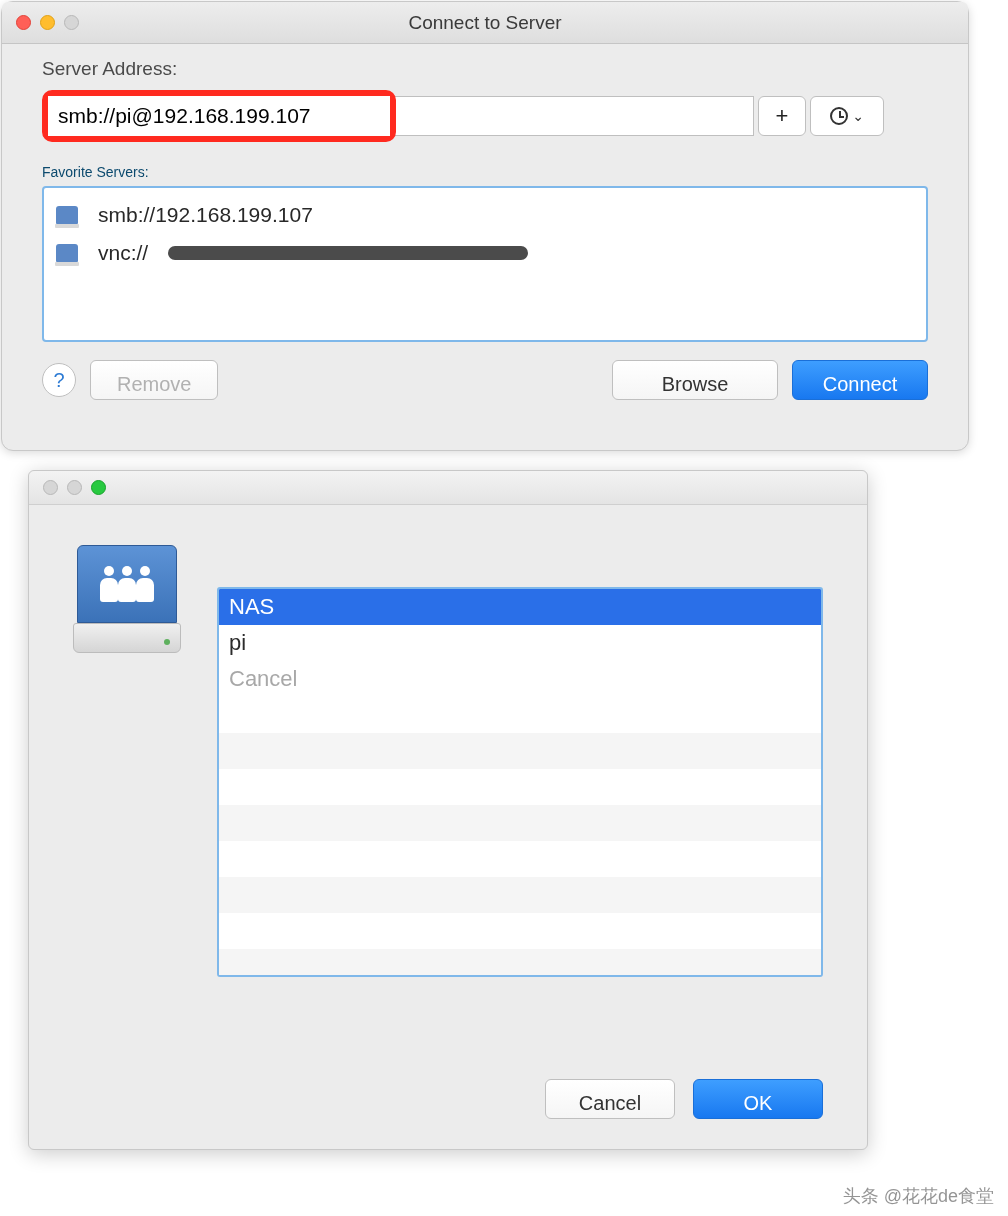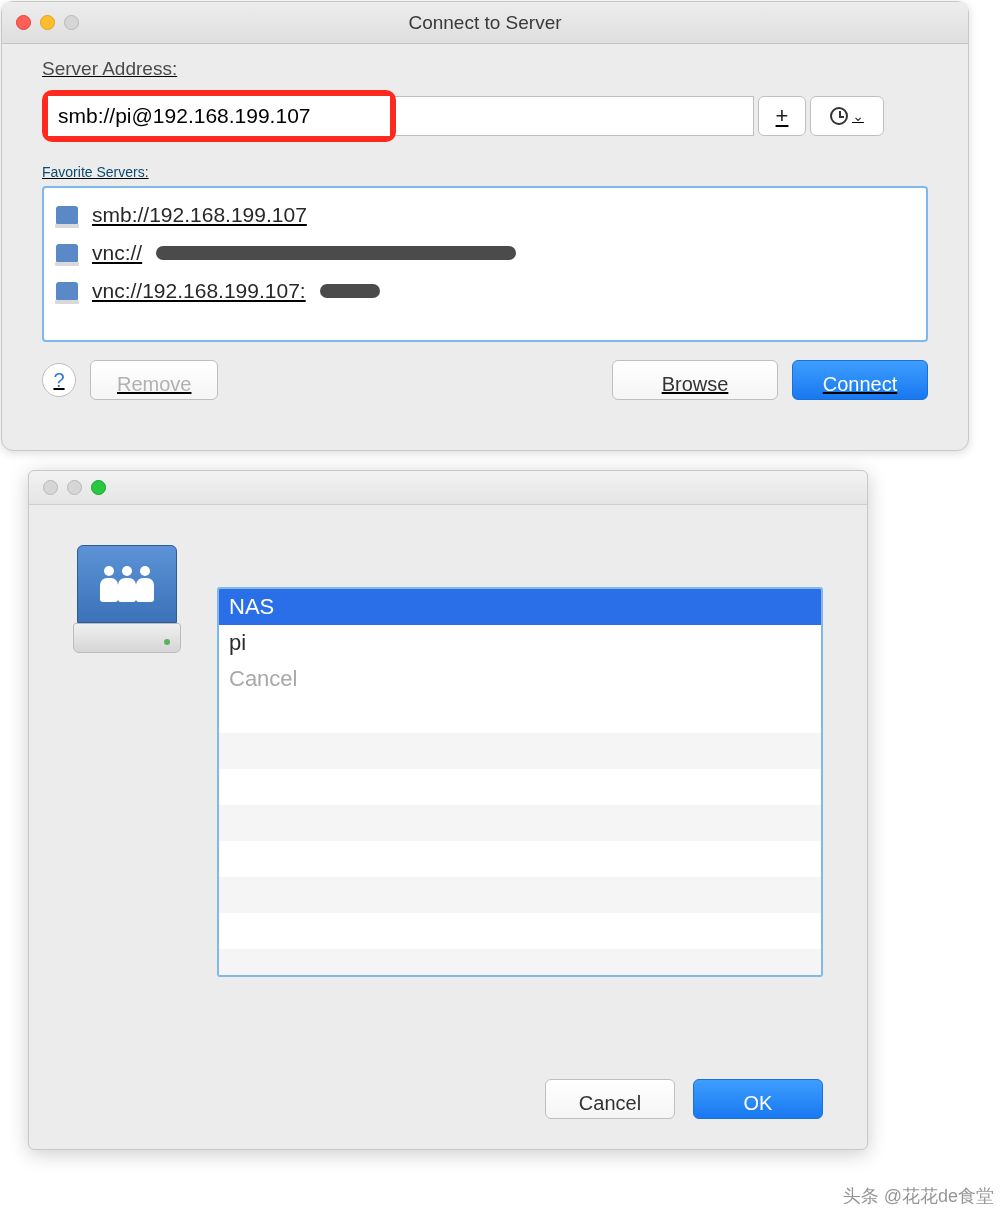--- a/index.html
+++ b/index.html
@@ -19,21 +19,21 @@
       display:flex; align-items:center; position:relative;
     }
     .traffic { display:flex; gap:9px; margin-left:14px; }
     .tl { width:15px; height:15px; border-radius:50%; }
     .tl.red{background:#ff5f57;border:1px solid #e24238;}
     .tl.yellow{background:#ffbd2e;border:1px solid #e1a116;}
     .tl.gray{background:#d6d6d6;border:1px solid #b8b8b8;}
     .tl.green{background:#28c940;border:1px solid #17a32b;}
     .wtitle{position:absolute;left:0;right:0;text-align:center;font-size:19px;color:#3a3a3a;}
     
-    .w1body{padding:14px 40px 10px 40px;text-decoration:underline;}
+    .w1body{padding:14px 40px 10px 40px;}
     .lbl{font-size:19px;color:#4a4a4a;margin-bottom:10px;}
     .addrRow{display:flex;align-items:center;gap:4px;}
     .addrHighlight{
       display:inline-block;border:6px solid #ff2a1f;border-radius:10px;
       padding:0; position:relative;
     }
     .addrInput{
       width:710px;height:40px;font-size:21px;padding:0 10px;
       border:1px solid #bfbfbf;background:#fff; outline:none;
     }
@@ -50,21 +50,21 @@
     .clk{display:inline-block;width:18px;height:18px;border:2px solid #333;border-radius:50%;position:relative;}
     .clk:before{content:"";position:absolute;left:7px;top:2px;width:2px;height:6px;background:#333;}
     .clk:after{content:"";position:absolute;left:7px;top:7px;width:5px;height:2px;background:#333;}
     .chev{font-size:14px;color:#333;}
     
     .favLabel{margin-top:22px;font-size:14px;color:#0c4a6e;margin-bottom:6px;}
     .favBox{
       border:2px solid #7fb8ea;border-radius:4px;background:#fff;
       height:156px;padding:8px 6px;overflow:hidden;
     }
-    .favItem{display:flex;align-items:center;gap:14px;height:38px;padding:0 6px;font-size:21px;color:#282828;}
+    .favItem{display:flex;align-items:center;gap:20px;height:38px;padding:0 6px;font-size:21px;color:#282828;}
     .srvIcon{
       width:22px;height:18px;background:#5b88c6;border-radius:3px 3px 1px 1px;
       position:relative;display:inline-block;
     }
     .srvIcon:after{content:"";position:absolute;bottom:-4px;left:-1px;width:24px;height:4px;background:#d9d9d9;border-radius:1px;}
     .redact{display:inline-block;height:14px;background:#4b4b4b;border-radius:7px;vertical-align:middle;}
     
     .btnRow{display:flex;align-items:center;gap:14px;margin-top:18px;}
     .helpBtn{
       width:34px;height:34px;border:1px solid #bfbfbf;border-radius:50%;background:#fff;
@@ -160,25 +160,20 @@
     <div class="favBox">
       <div class="favItem">
         <span class="srvIcon"></span>
         <span>smb://192.168.199.107</span>
       </div>
       <div class="favItem">
         <span class="srvIcon"></span>
         <span>vnc://</span>
         <span class="redact" style="width:360px"></span>
       </div>
-      <div class="favItem">
-        <span class="srvIcon"></span>
-        <span>vnc://192.168.199.107:</span>
-        <span class="redact" style="width:60px"></span>
-      </div>
     </div>
 
     <div class="btnRow">
       <button class="helpBtn">
         <span>?</span>
       </button>
       <button class="btn disabled">Remove</button>
       <span class="spacer"></span>
       <button class="btn" style="width:166px">Browse</button>
       <button class="btn primary" style="width:136px">Connect</button>

